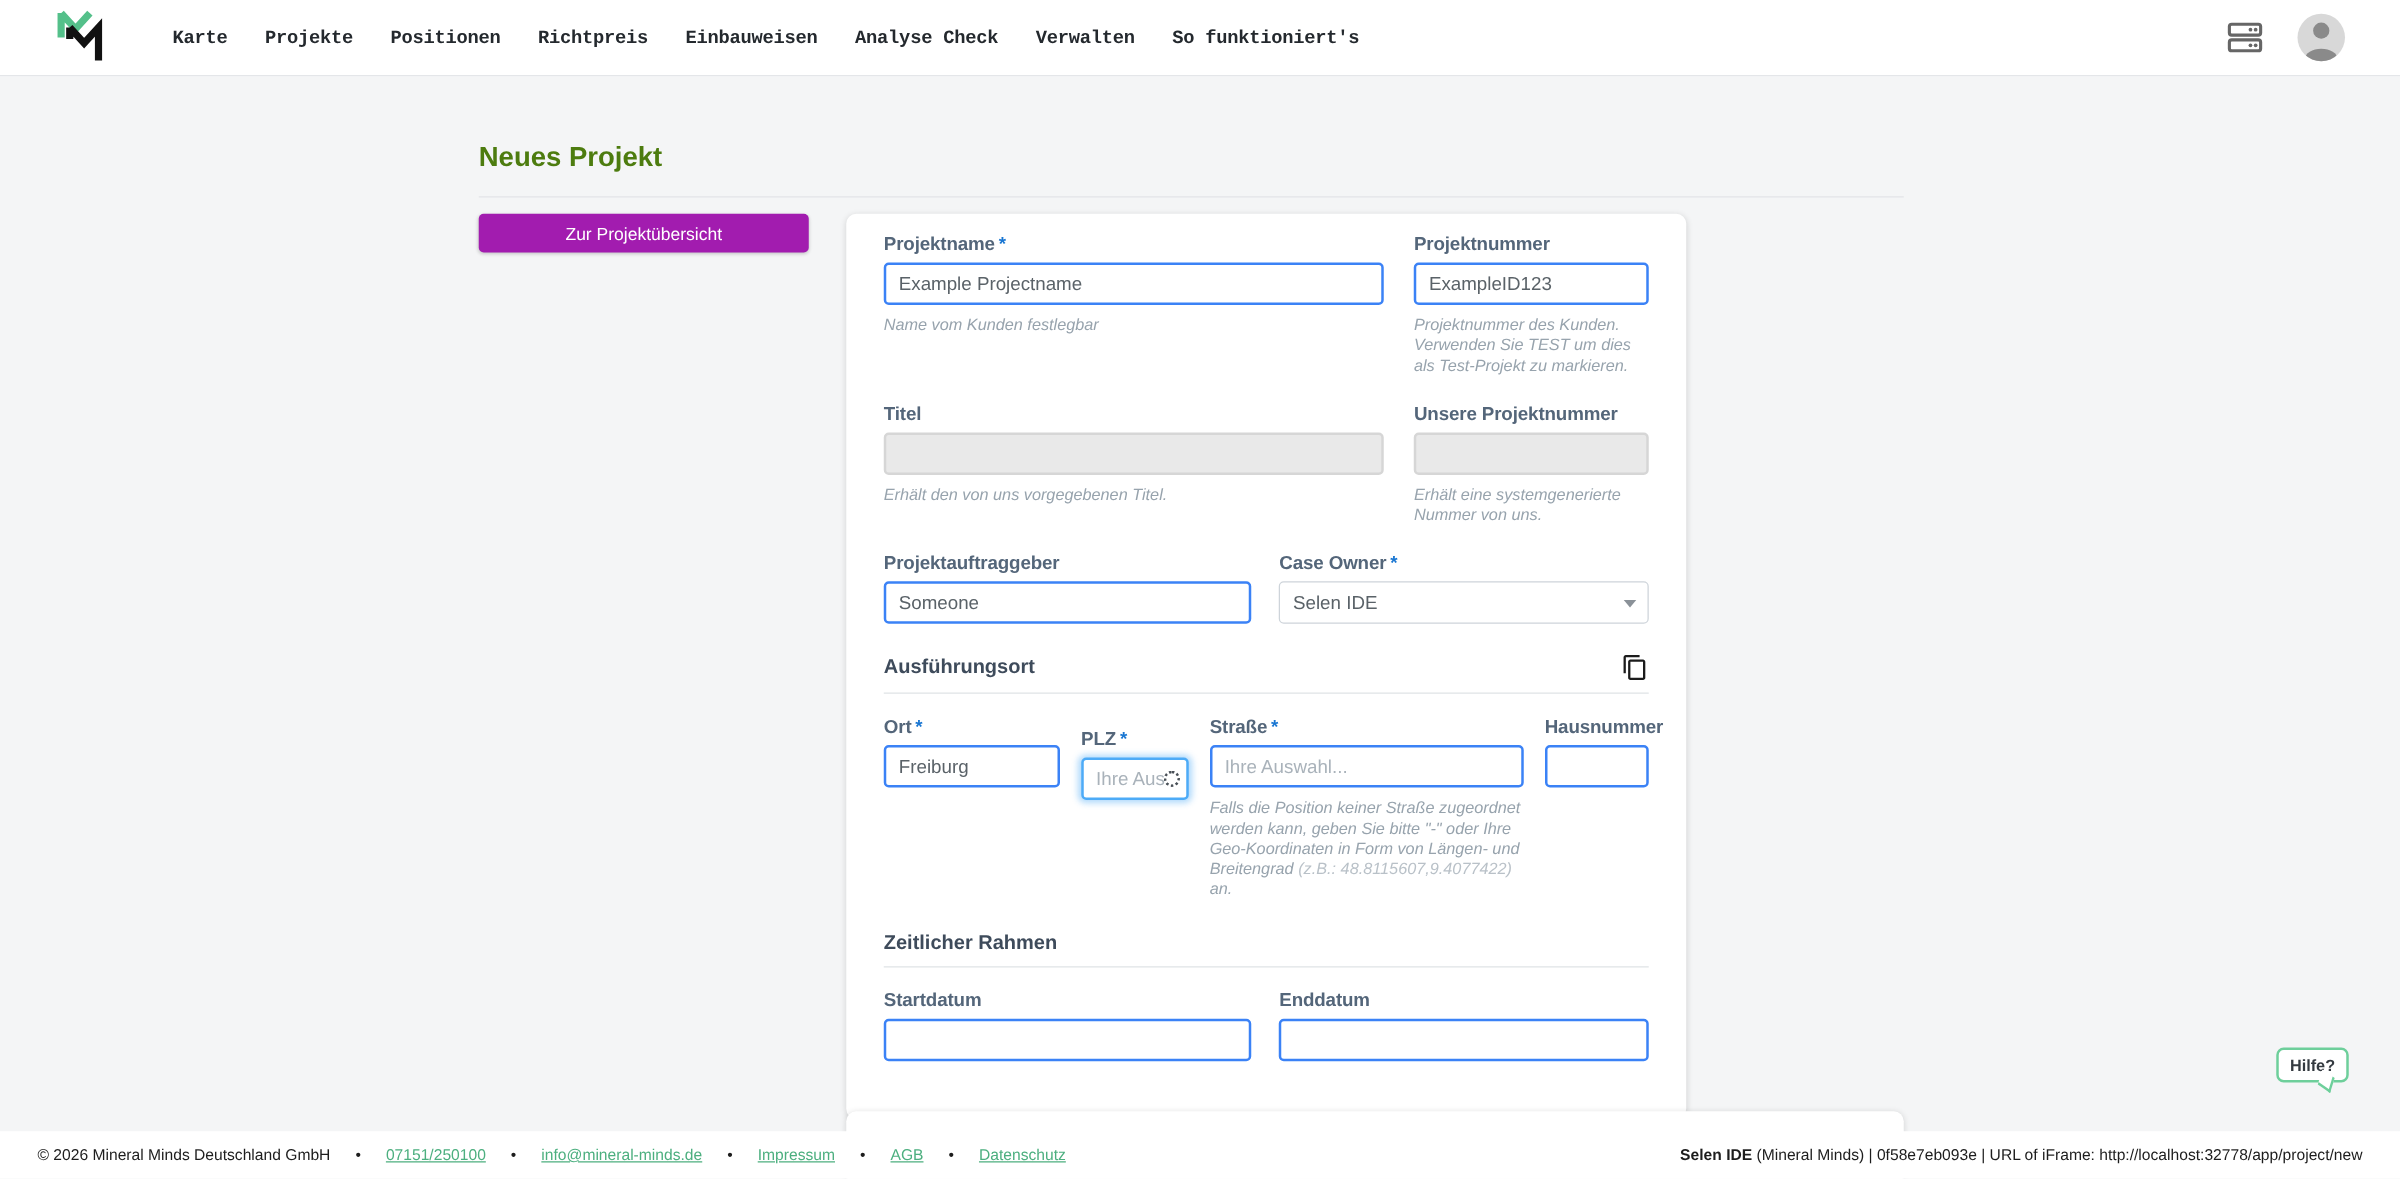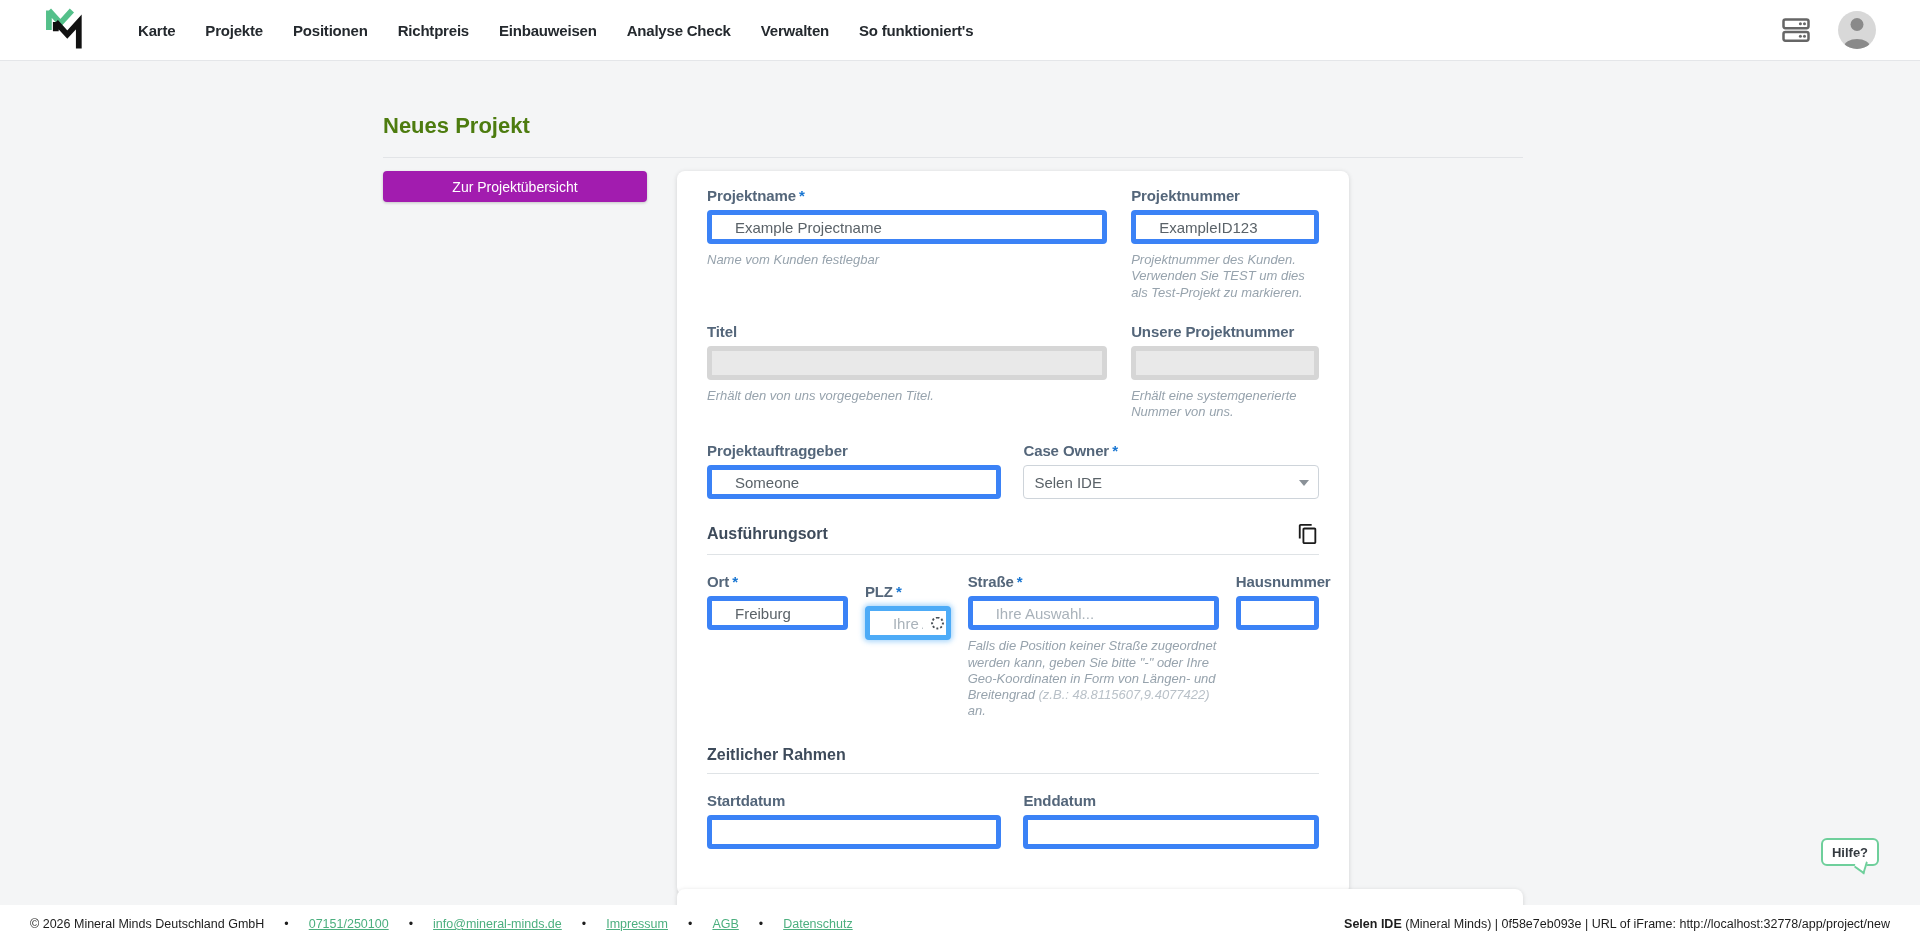--- a/index.html
+++ b/index.html
@@ -15,20 +15,21 @@
 
   
   .navbar {
     height: 61px;
     background: #ffffff;
     border-bottom: 1px solid #e4e6e9;
     display: flex;
     align-items: center;
     padding: 0 44px;
     flex: 0 0 auto;
+    font-family: Liberation Mono, monospace;
   }
   .logo { width: 42px; height: 46px; margin-right: 52px; display: block; }
   .nav-items { display: flex; align-items: center; gap: 30px; list-style: none; }
   .nav-item a {
     text-decoration: none;
     color: #24292e;
     font-weight: 700;
     font-size: 15px;
     letter-spacing: -0.2px;
     white-space: nowrap;
@@ -87,22 +88,22 @@
   .col-plz { width: 14%; margin-top: 10px; }
   .col-strasse { width: 41%; }
   .col-hausnr { width: 13.6%; }
 
   .field-label {
     display: block; font-size: 15px; font-weight: 700; color: #54667a;
     margin-bottom: 6px; letter-spacing: -0.1px;
   }
   .req { color: #1976d2; margin-left: 3px; font-weight: 700; }
   .text-input {
-    width: 100%; height: 34px; border: 5px solid #3b82f6; border-radius: 4px;
-    padding: 0 23px; font-size: 15px; color: #5a6268;
+    width: 100%; height: 34px; border: 2px solid #3b82f6; border-radius: 4px;
+    padding: 0 10px; font-size: 15px; color: #5a6268;
     font-family: inherit; background: #ffffff; outline: none;
   }
   .text-input::placeholder { color: #a9b2ba; }
   .text-input:disabled, .text-input.disabled {
     background: #e9e9e9; border-color: #d6d6d6;
   }
   .input-wrap { position: relative; }
   .text-input.focused {
     border-color: #4dabf7;
     box-shadow: 0 0 5px 2px rgba(77,171,247,0.45);

